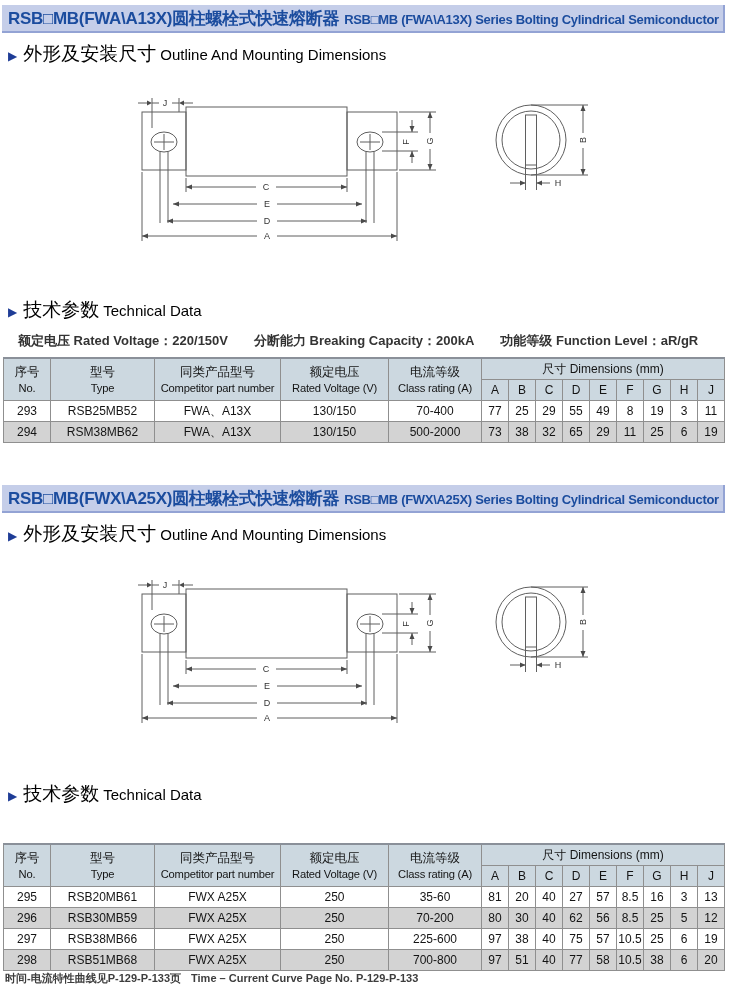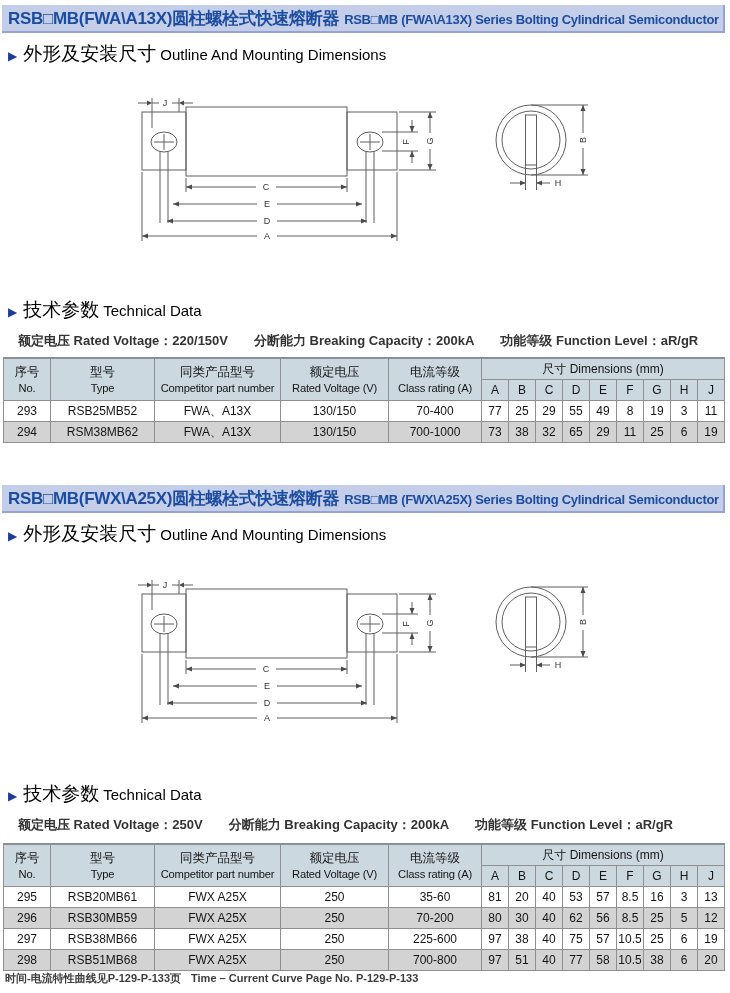--- a/index.html
+++ b/index.html
@@ -186,21 +186,21 @@
           <td>8</td>
           <td>19</td>
           <td>3</td>
           <td>11</td>
         </tr>
         <tr>
           <td>294</td>
           <td>RSM38MB62</td>
           <td>FWA、A13X</td>
           <td>130/150</td>
-          <td>700-1000</td>
+          <td>500-2000</td>
           <td>73</td>
           <td>38</td>
           <td>32</td>
           <td>65</td>
           <td>29</td>
           <td>11</td>
           <td>25</td>
           <td>6</td>
           <td>19</td>
         </tr>
@@ -268,23 +268,20 @@
         <text x="320" y="49" transform="rotate(-90 320 46)">G</text>
         <text x="473" y="48" transform="rotate(-90 473 45)">B</text>
         <text x="448" y="91">H</text>
       </g>
     </svg></div>
 
   <div class="sec-heading" style="top:781px;">
     <span class="tri">▶</span><span class="zh">技术参数</span><span class="en">Technical  Data</span>
   </div>
 
-  <div class="ratings" style="top:816px;">
-    <span>额定电压 Rated Voltage：250V</span><span>分断能力 Breaking Capacity：200kA</span><span>功能等级 Function Level：aR/gR</span>
-  </div>
 
   <table class="data-table" style="top:843px;">
     <colgroup>
       <col style="width:47px">
         <col style="width:104px">
         <col style="width:126px">
         <col style="width:108px">
         <col style="width:93px">
       <col style="width:27px">
         <col style="width:27px">
@@ -335,21 +332,21 @@
     <tbody id="t2-body">
         <tr>
           <td>295</td>
           <td>RSB20MB61</td>
           <td>FWX A25X</td>
           <td>250</td>
           <td>35-60</td>
           <td>81</td>
           <td>20</td>
           <td>40</td>
-          <td>53</td>
+          <td>27</td>
           <td>57</td>
           <td>8.5</td>
           <td>16</td>
           <td>3</td>
           <td>13</td>
         </tr>
         <tr>
           <td>296</td>
           <td>RSB30MB59</td>
           <td>FWX A25X</td>

